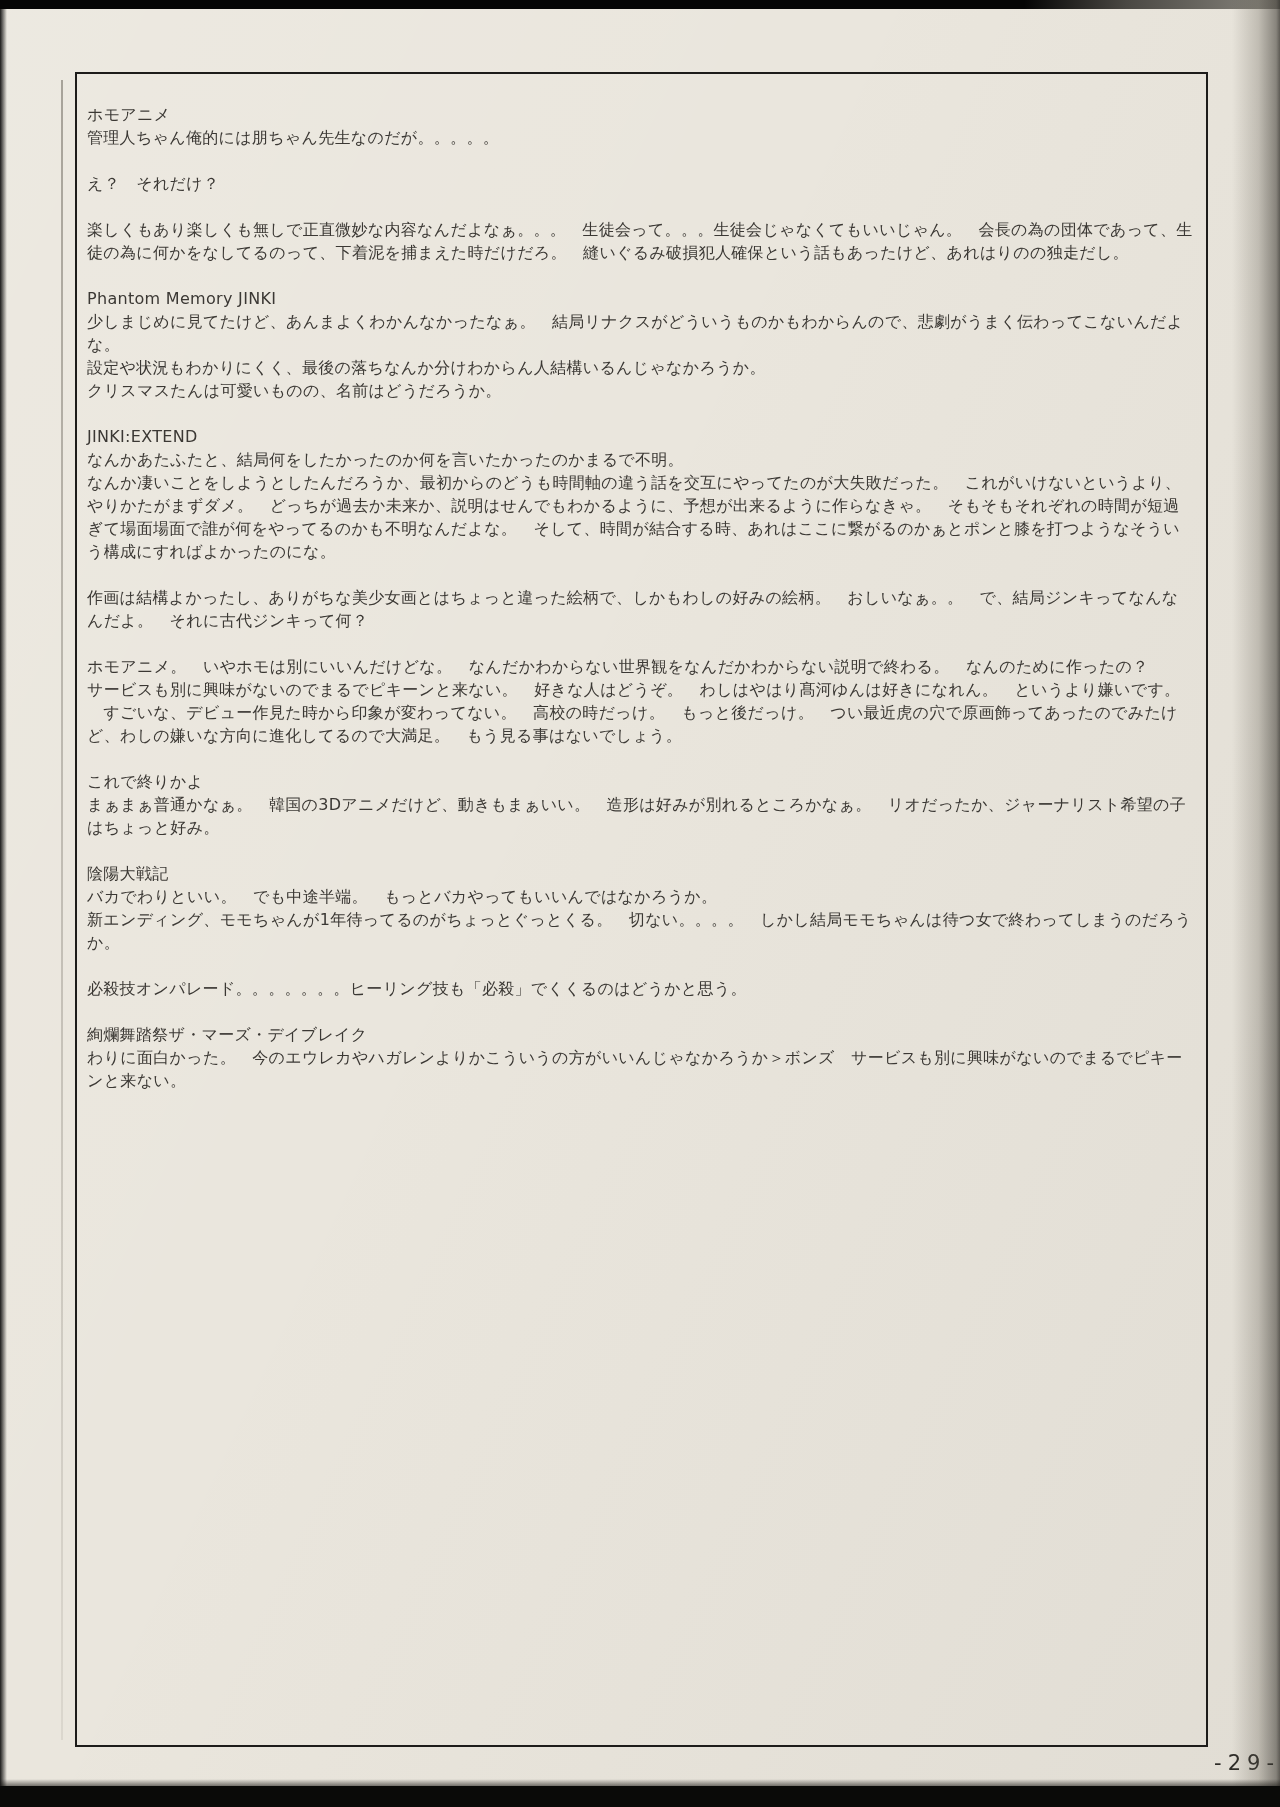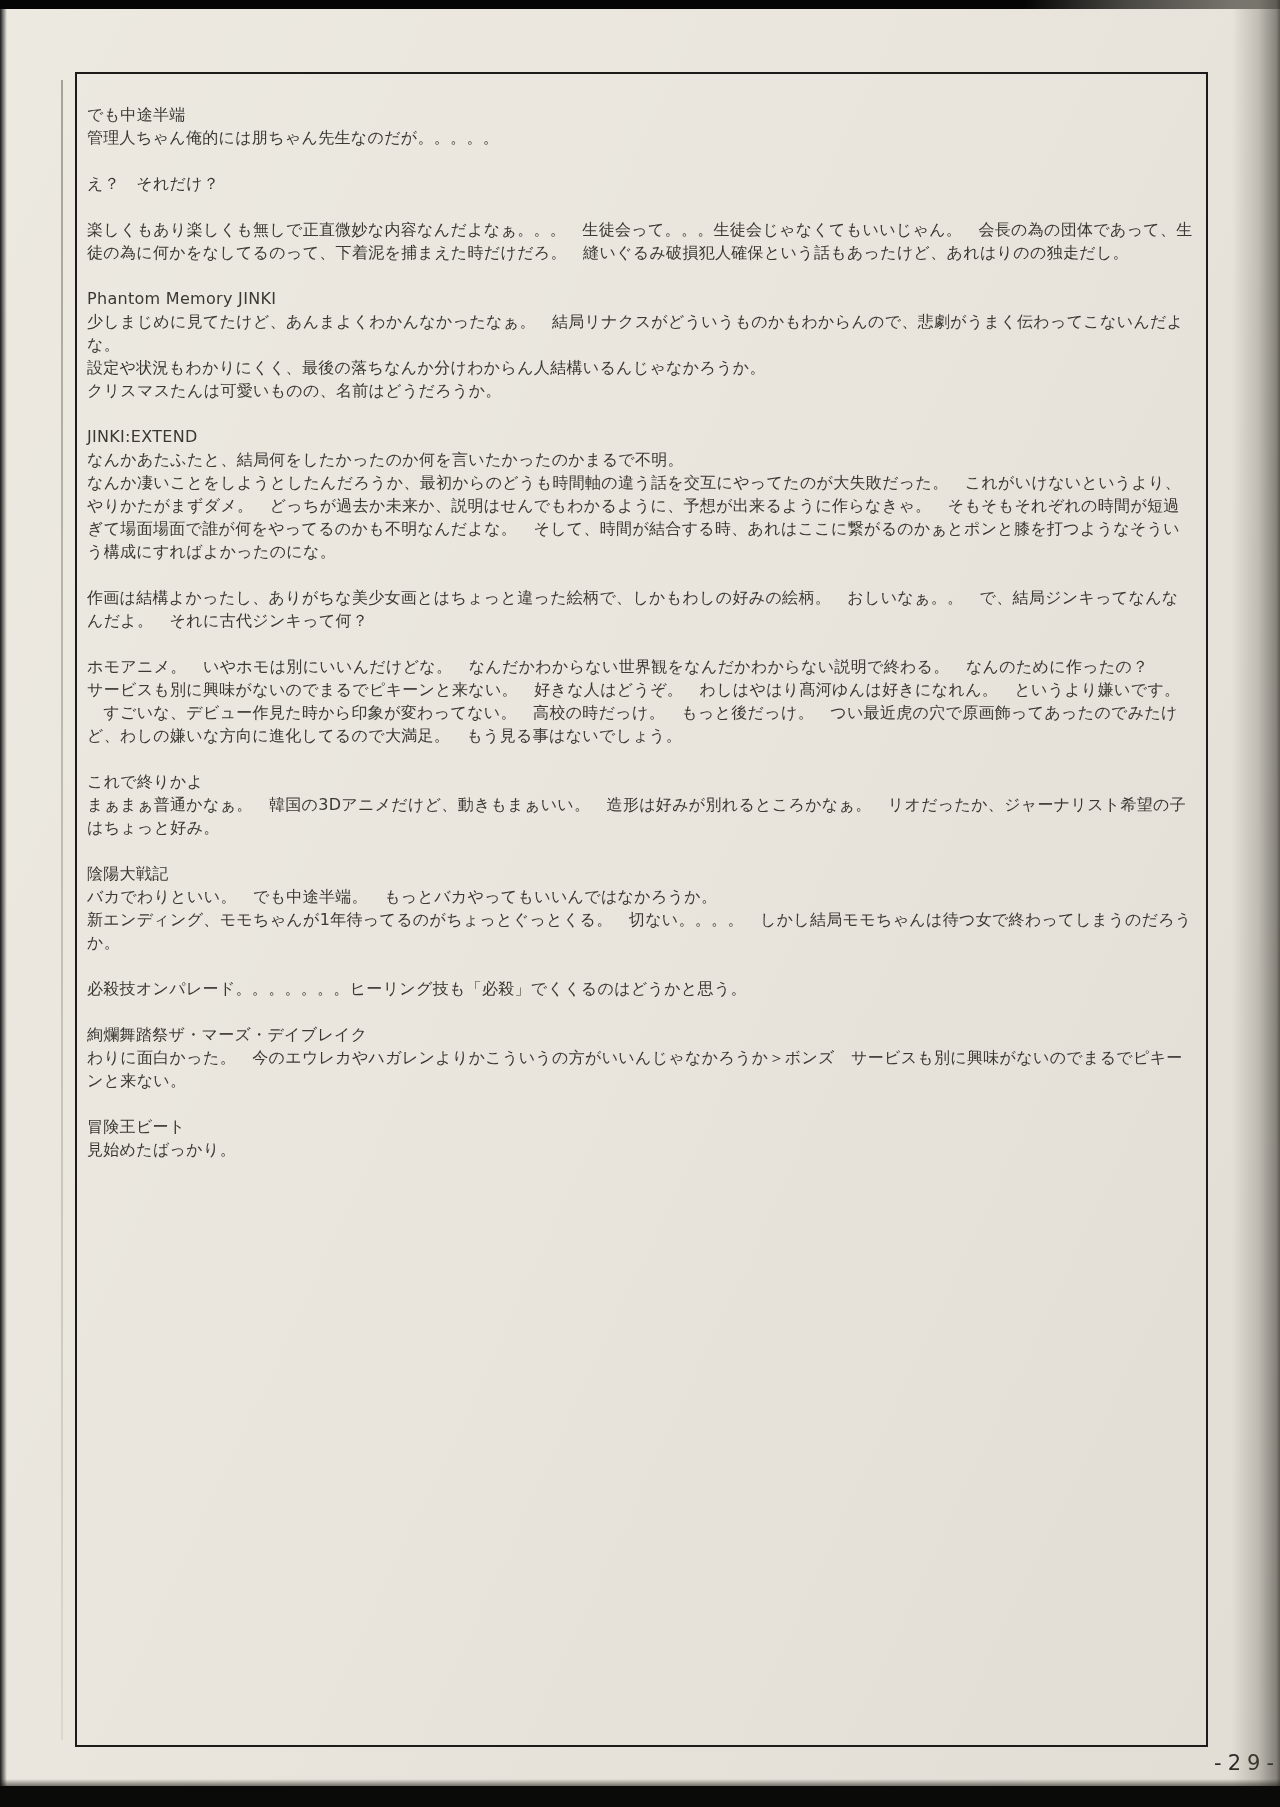--- a/index.html
+++ b/index.html
@@ -66,21 +66,21 @@
 
 <div class="paper-tone"></div>
 <div class="scan-edge-top"></div>
 <div class="scan-edge-left"></div>
 <div class="left-crease"></div>
 <div class="page-frame"></div>
 
 <div class="content">
 
   <div class="section">
-    <div class="section-title">でも中途半端</div>
+    <div class="section-title">ホモアニメ</div>
     <div class="section-body">管理人ちゃん俺的には朋ちゃん先生なのだが。。。。。
 
 え？　それだけ？
 
 楽しくもあり楽しくも無しで正直微妙な内容なんだよなぁ。。。　生徒会って。。。生徒会じゃなくてもいいじゃん。　会長の為の団体であって、生徒の為に何かをなしてるのって、下着泥を捕まえた時だけだろ。　縫いぐるみ破損犯人確保という話もあったけど、あれはりのの独走だし。</div>
   </div>
 
 
   <div class="section">
     <div class="section-title">Phantom Memory JINKI</div>
@@ -115,24 +115,20 @@
 新エンディング、モモちゃんが1年待ってるのがちょっとぐっとくる。　切ない。。。。　しかし結局モモちゃんは待つ女で終わってしまうのだろうか。
 
 必殺技オンパレード。。。。。。。ヒーリング技も「必殺」でくくるのはどうかと思う。</div>
   </div>
 
   <div class="section">
     <div class="section-title">絢爛舞踏祭ザ・マーズ・デイブレイク</div>
     <div class="section-body">わりに面白かった。　今のエウレカやハガレンよりかこういうの方がいいんじゃなかろうか＞ボンズ　サービスも別に興味がないのでまるでピキーンと来ない。</div>
   </div>
 
-  <div class="section">
-    <div class="section-title">冒険王ビート</div>
-    <div class="section-body">見始めたばっかり。</div>
-  </div>
 
 </div>
 
 <div class="page-number">-29-</div>
 
 <div class="scan-edge-right"></div>
 <div class="scan-edge-bottom-fade"></div>
 <div class="scan-edge-bottom"></div>
 
 </body></html>

